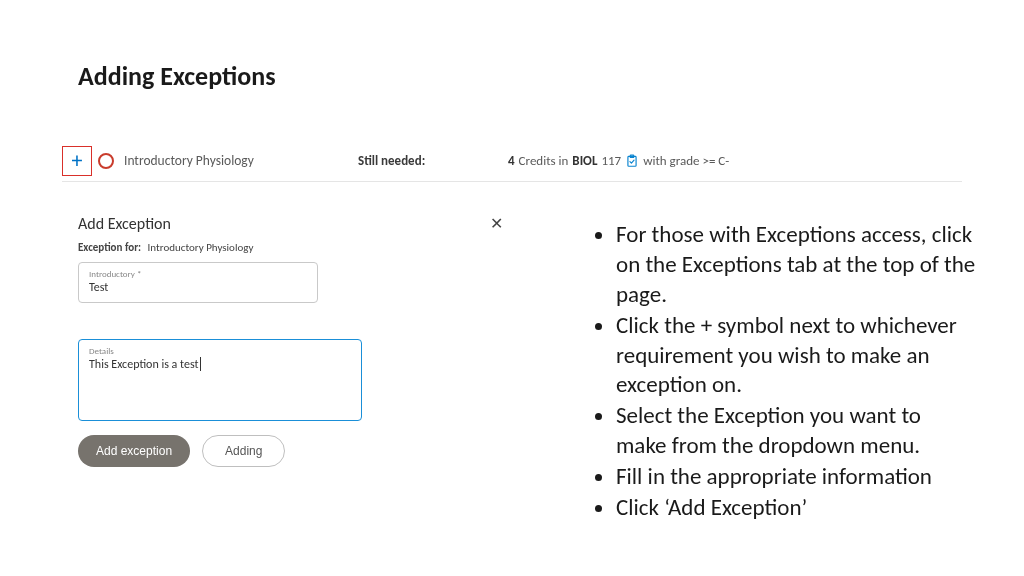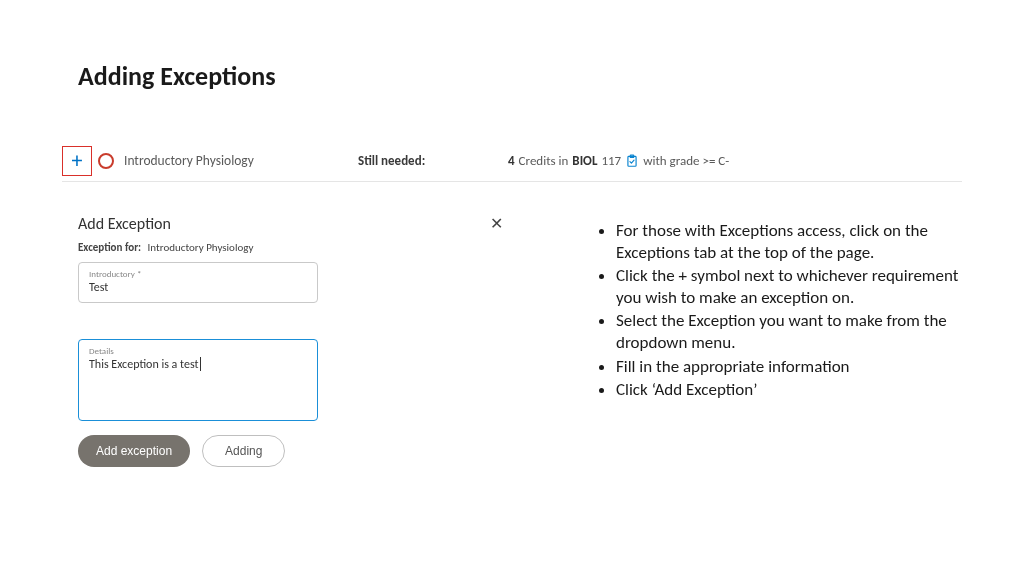--- a/index.html
+++ b/index.html
@@ -123,21 +123,21 @@
   .field.type-field .chev {
     position: absolute;
     right: 8px;
     top: 50%;
     transform: translateY(-50%);
     color: #888;
     font-size: 11px;
   }
   .field.desc-field { width: 240px; }
   .field.details-field {
-    width: 240px;
+    width: 284px;
     height: 82px;
     border: 1.5px solid #1a8fd8;
     margin-top: 36px;
   }
   .details-cursor {
     border-right: 1px solid #333;
     padding-right: 1px;
     text-align: right;
   }
 
@@ -173,21 +173,21 @@
     cursor: pointer;
   }
 
   
   .instructions {
     position: absolute;
     left: 596px;
     top: 220px;
     width: 380px;
     font-family: Calibri, "Segoe UI", Arial, sans-serif;
-    font-size: 17px;
+    font-size: 23px;
     line-height: 1.3;
     color: #1a1a1a;
   }
   .instructions ul {
     list-style: disc;
     padding-left: 20px;
   }
   .instructions li { margin-bottom: 1px; }
 </style>
 </head>

